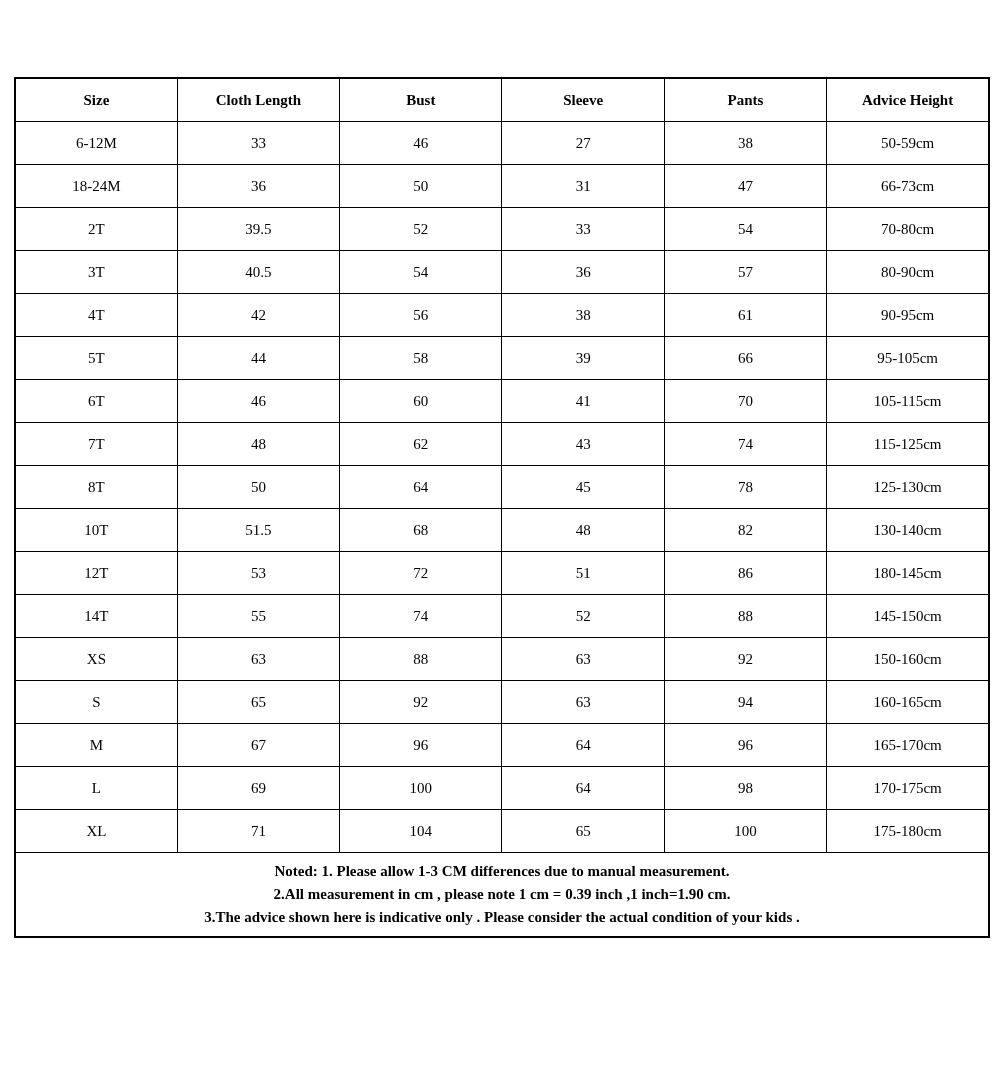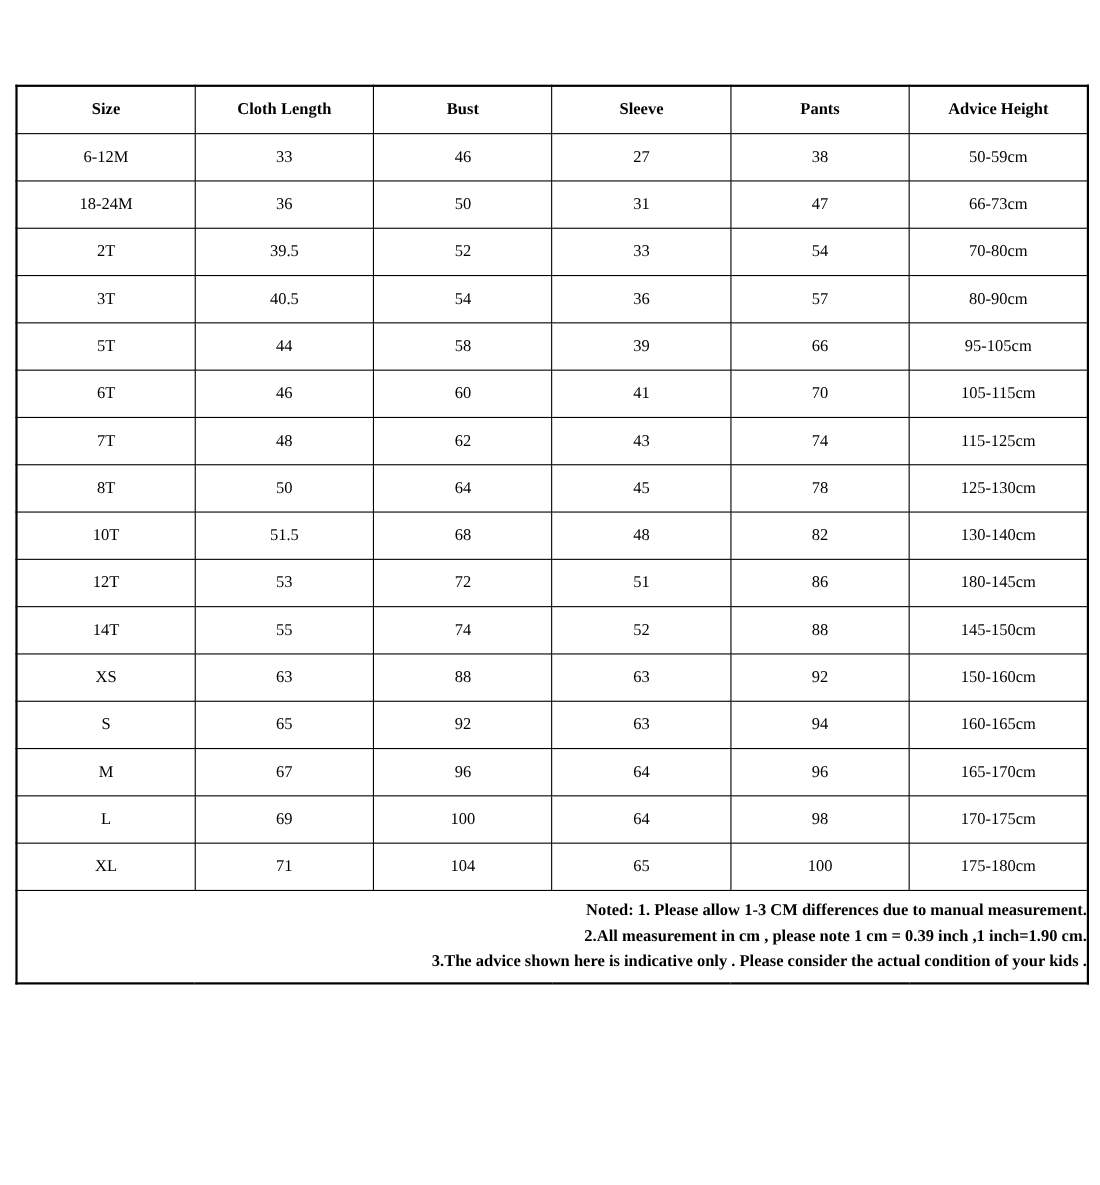--- a/index.html
+++ b/index.html
@@ -41,21 +41,20 @@
     font-size: 15px;
     font-weight: 400;
   }
   .size-table tbody td.size-cell {
     font-weight: 400;
   }
   .size-table tfoot td.notes-cell {
     height: 83px;
     font-size: 15px;
     font-weight: 700;
-    text-align: right;
   }
   .note-line {
     line-height: 23px;
   }
 </style>
 </head>
 <body>
 
 <table class="size-table">
   <thead>
@@ -95,20 +94,28 @@
       </tr>
       <tr>
         <td class="size-cell">3T</td>
         <td>40.5</td>
         <td>54</td>
         <td>36</td>
         <td>57</td>
         <td>80-90cm</td>
       </tr>
       <tr>
+        <td class="size-cell">4T</td>
+        <td>42</td>
+        <td>56</td>
+        <td>38</td>
+        <td>61</td>
+        <td>90-95cm</td>
+      </tr>
+      <tr>
         <td class="size-cell">5T</td>
         <td>44</td>
         <td>58</td>
         <td>39</td>
         <td>66</td>
         <td>95-105cm</td>
       </tr>
       <tr>
         <td class="size-cell">6T</td>
         <td>46</td>

